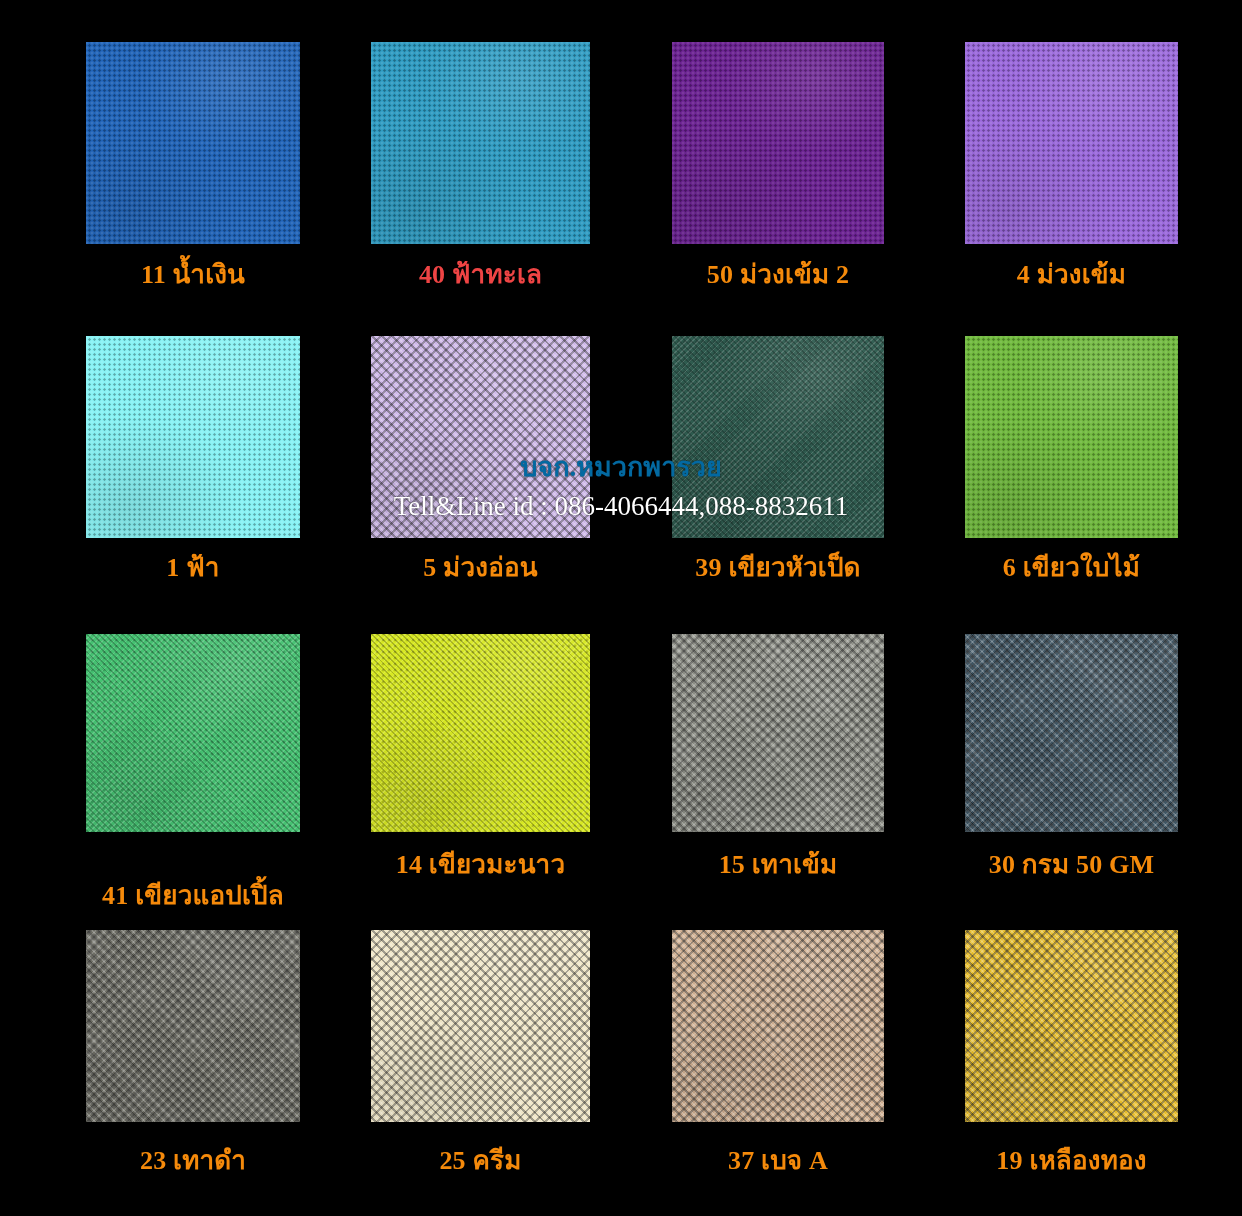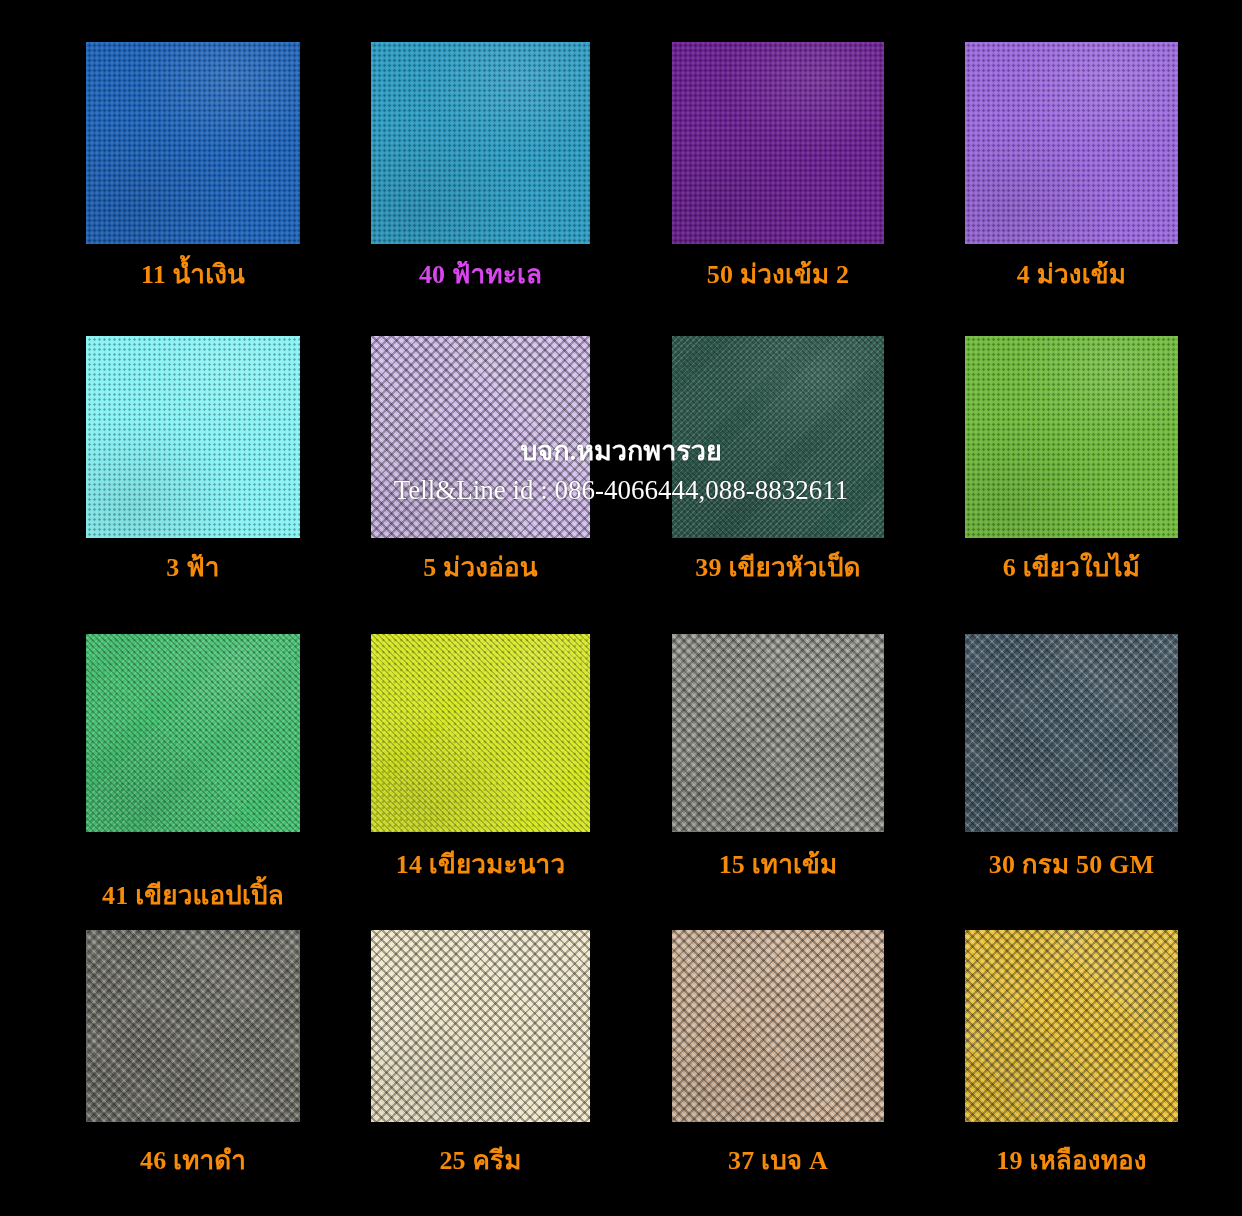--- a/index.html
+++ b/index.html
@@ -100,22 +100,23 @@
     width: 100%;
     text-align: center;
     pointer-events: none;
     color: #ffffff;
   }
 
   #wm-company {
     font-size: 27px;
     font-weight: 700;
     line-height: 1.1;
-    color: #ffffff;
+    color: #0369a1;
     text-shadow: 0 0 2px rgba(0,0,0,0.55);
+    margin-top: 16px;
   }
 
   #wm-contact {
     margin-top: 9px;
     font-size: 27px;
     font-weight: 400;
     line-height: 1.1;
     color: #ffffff;
     text-shadow: 0 0 2px rgba(0,0,0,0.55);
   }
@@ -129,39 +130,39 @@
       <div class="swatch tex-dot" style="background: rgb(31, 99, 184);">
         <div class="sheen"></div>
       </div>
     </div>
     <div class="swatch-label" style="left: 86px; width: 214px; top: 262px; color: rgb(245, 138, 11);">11 น้ำเงิน</div>
     <div class="swatch-cell" style="left: 371px; top: 42px; width: 219px; height: 202px;">
       <div class="swatch tex-dot" style="background: rgb(46, 155, 194);">
         <div class="sheen"></div>
       </div>
     </div>
-    <div class="swatch-label" style="left: 371px; width: 219px; top: 262px; color: #d946ef;">40 ฟ้าทะเล</div>
+    <div class="swatch-label" style="left: 371px; width: 219px; top: 262px; color: #ef4444;">40 ฟ้าทะเล</div>
     <div class="swatch-cell" style="left: 672px; top: 42px; width: 212px; height: 202px;">
       <div class="swatch tex-dot" style="background: rgb(106, 33, 145);">
         <div class="sheen"></div>
       </div>
     </div>
     <div class="swatch-label" style="left: 672px; width: 212px; top: 262px; color: rgb(245, 138, 11);">50 ม่วงเข้ม 2</div>
     <div class="swatch-cell" style="left: 965px; top: 42px; width: 213px; height: 202px;">
       <div class="swatch tex-dot" style="background: rgb(154, 104, 220);">
         <div class="sheen"></div>
       </div>
     </div>
     <div class="swatch-label" style="left: 965px; width: 213px; top: 262px; color: rgb(245, 138, 11);">4 ม่วงเข้ม</div>
     <div class="swatch-cell" style="left: 86px; top: 336px; width: 214px; height: 202px;">
       <div class="swatch tex-dot" style="background: rgb(134, 242, 244);">
         <div class="sheen"></div>
       </div>
     </div>
-    <div class="swatch-label" style="left: 86px; width: 214px; top: 555px; color: rgb(245, 138, 11);">3 ฟ้า</div>
+    <div class="swatch-label" style="left: 86px; width: 214px; top: 555px; color: rgb(245, 138, 11);">1 ฟ้า</div>
     <div class="swatch-cell" style="left: 371px; top: 336px; width: 219px; height: 202px;">
       <div class="swatch tex-diamond" style="background: rgb(203, 180, 230);">
         <div class="sheen"></div>
       </div>
     </div>
     <div class="swatch-label" style="left: 371px; width: 219px; top: 555px; color: rgb(245, 138, 11);">5 ม่วงอ่อน</div>
     <div class="swatch-cell" style="left: 672px; top: 336px; width: 212px; height: 202px;">
       <div class="swatch tex-weave" style="background: rgb(47, 91, 79);">
         <div class="sheen"></div>
       </div>
@@ -195,21 +196,21 @@
       <div class="swatch tex-diamond" style="background: rgb(63, 85, 99);">
         <div class="sheen"></div>
       </div>
     </div>
     <div class="swatch-label" style="left: 965px; width: 213px; top: 852px; color: rgb(245, 138, 11);">30 กรม 50 GM</div>
     <div class="swatch-cell" style="left: 86px; top: 930px; width: 214px; height: 192px;">
       <div class="swatch tex-diamond" style="background: rgb(109, 109, 100);">
         <div class="sheen"></div>
       </div>
     </div>
-    <div class="swatch-label" style="left: 86px; width: 214px; top: 1148px; color: rgb(245, 138, 11);">46 เทาดำ</div>
+    <div class="swatch-label" style="left: 86px; width: 214px; top: 1148px; color: rgb(245, 138, 11);">23 เทาดำ</div>
     <div class="swatch-cell" style="left: 371px; top: 930px; width: 219px; height: 192px;">
       <div class="swatch tex-diamond" style="background: rgb(238, 228, 196);">
         <div class="sheen"></div>
       </div>
     </div>
     <div class="swatch-label" style="left: 371px; width: 219px; top: 1148px; color: rgb(245, 138, 11);">25 ครีม</div>
     <div class="swatch-cell" style="left: 672px; top: 930px; width: 212px; height: 192px;">
       <div class="swatch tex-diamond" style="background: rgb(205, 173, 143);">
         <div class="sheen"></div>
       </div>

